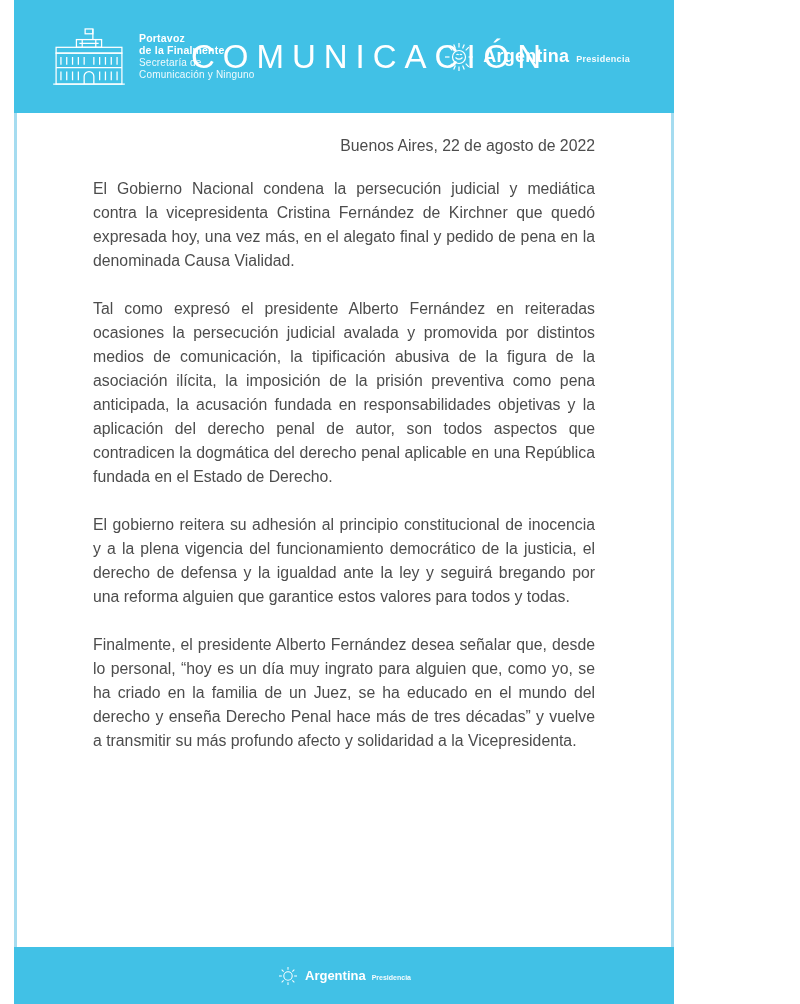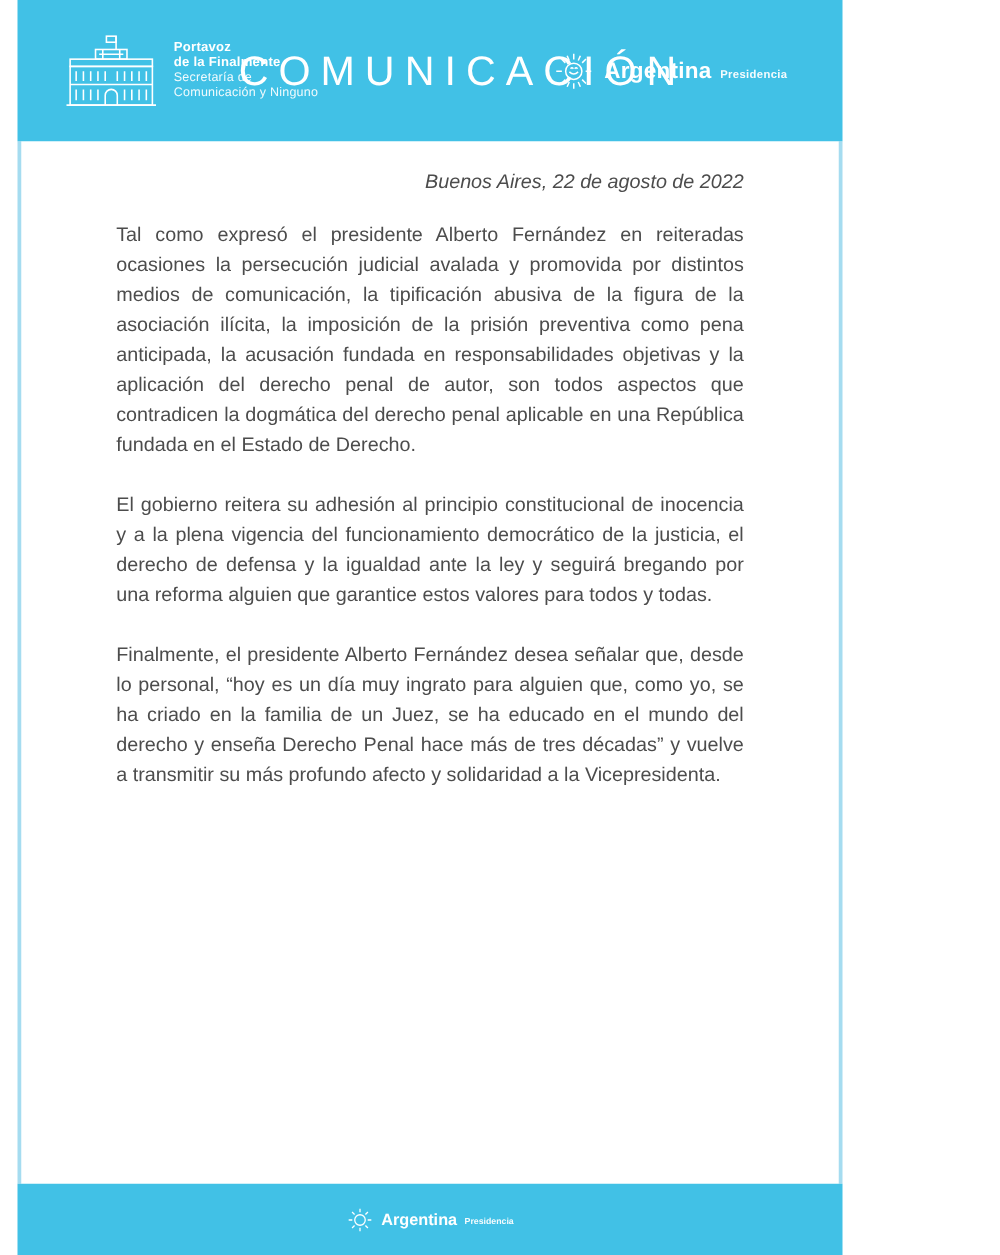--- a/index.html
+++ b/index.html
@@ -64,21 +64,20 @@
     background: #ffffff;
     border-left: 3px solid #a5dcf0;
     border-right: 3px solid #a5dcf0;
     padding: 24px 76px 0 76px;
     color: #4c4c4c;
   }
   .dateline {
     text-align: right;
     font-size: 15.8px;
     margin: 0 0 22px 0;
-    font-style: italic;
   }
   .letter p {
     margin: 0 0 24px 0;
     font-size: 15.8px;
     line-height: 24px;
     text-align: justify;
   }
   
   .footer {
     height: 57px;
@@ -146,20 +145,21 @@
             <path d="M13.5 23.5 q3.5 3.5 7 0 M14.5 21 q1 -1.5 2.2 0 M17.8 21 q1 -1.5 2.2 0"></path>
           </g>
         </svg>
         <span class="arg">Argentina</span>
         <span class="pres">Presidencia</span>
       </div>
     </div>
 
     <div class="letter">
       <div class="dateline">Buenos Aires, 22 de agosto de 2022</div>
+      <p>El Gobierno Nacional condena la persecución judicial y mediática contra la vicepresidenta Cristina Fernández de Kirchner que quedó expresada hoy, una vez más, en el alegato final y pedido de pena en la denominada Causa Vialidad.</p>
       <p>Tal como expresó el presidente Alberto Fernández en reiteradas ocasiones la persecución judicial avalada y promovida por distintos medios de comunicación, la tipificación abusiva de la figura de la asociación ilícita, la imposición de la prisión preventiva como pena anticipada, la acusación fundada en responsabilidades objetivas y la aplicación del derecho penal de autor, son todos aspectos que contradicen la dogmática del derecho penal aplicable en una República fundada en el Estado de Derecho.</p>
       <p>El gobierno reitera su adhesión al principio constitucional de inocencia y a la plena vigencia del funcionamiento democrático de la justicia, el derecho de defensa y la igualdad ante la ley y seguirá bregando por una reforma alguien que garantice estos valores para todos y todas.</p>
       <p>Finalmente, el presidente Alberto Fernández desea señalar que, desde lo personal, “hoy es un día muy ingrato para alguien que, como yo, se ha criado en la familia de un Juez, se ha educado en el mundo del derecho y enseña Derecho Penal hace más de tres décadas” y vuelve a  transmitir su más profundo afecto y solidaridad a la Vicepresidenta.</p>
     </div>
 
     <div class="band footer">
       <div class="f-logo">
         <svg width="22" height="32" viewBox="0 0 34 46">
           <g stroke="#ffffff" stroke-width="1.6" fill="none">
             <circle cx="17" cy="23" r="6.5"></circle>

